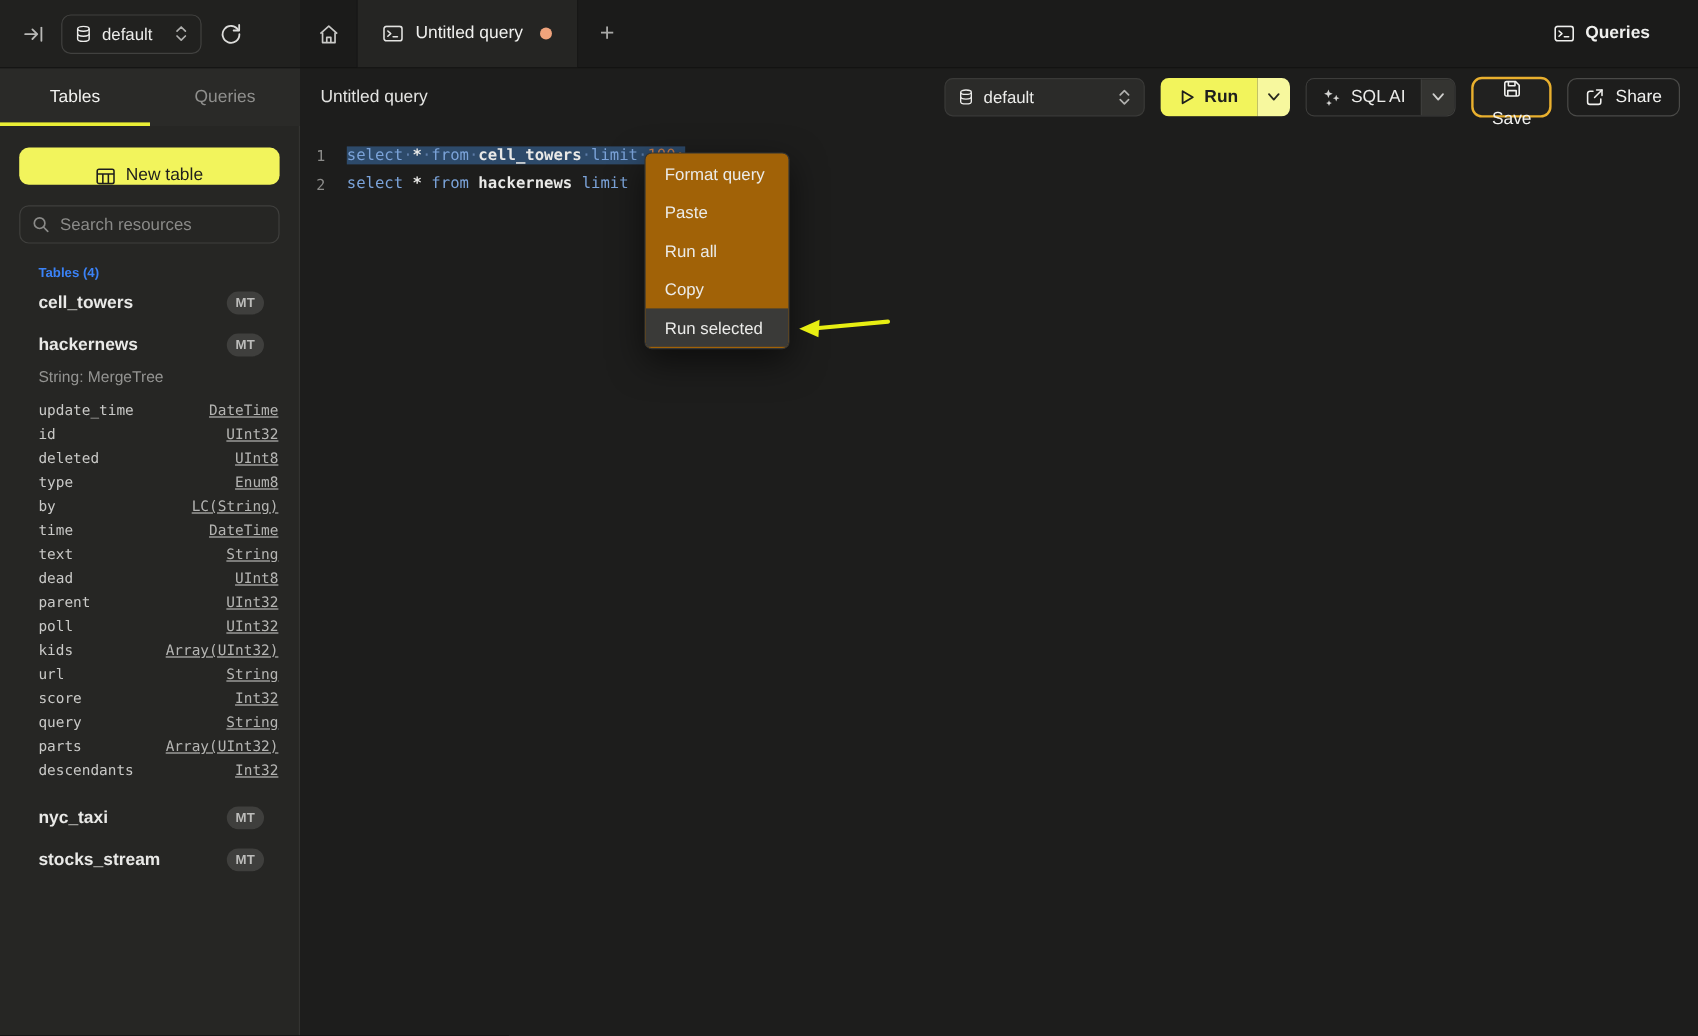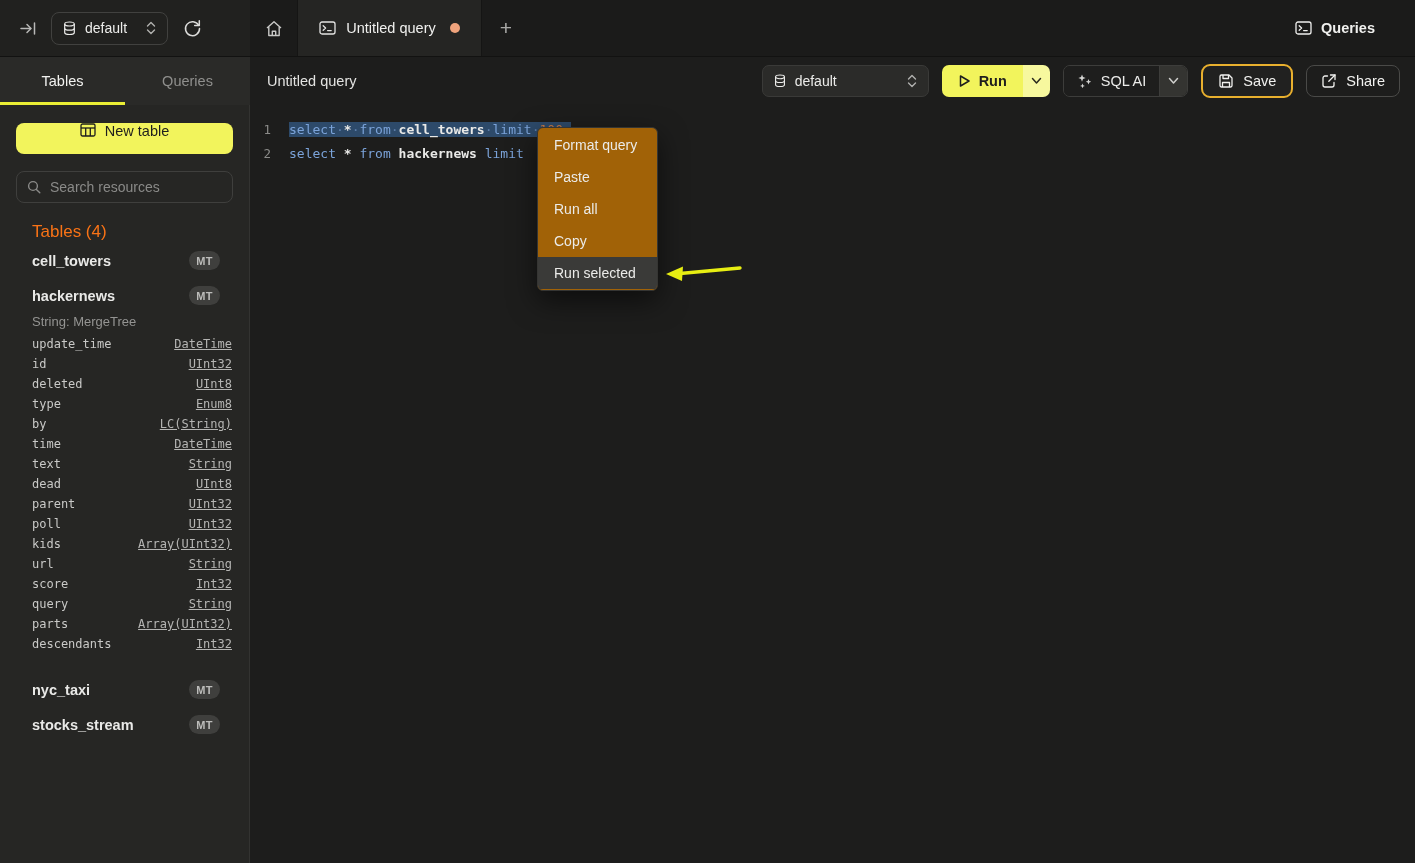--- a/index.html
+++ b/index.html
@@ -42,44 +42,44 @@
   .tb-db .grow { flex:1; }
   .run-split { display:flex; height:32px; border-radius:7px; overflow:hidden; cursor:pointer; }
   .run-main { display:flex; align-items:center; gap:8px; padding:0 16px; background:#f2f45c;
               color:#1e1e1d; font-size:14.5px; font-weight:600; }
   .run-caret { width:27px; background:#f7f89e; display:flex; align-items:center; justify-content:center; color:#2a2a1e; }
   .sqlai-split { display:flex; height:32px; border:1px solid #3d3d3b; border-radius:7px; overflow:hidden; cursor:pointer; }
   .sqlai-main { display:flex; align-items:center; gap:9px; padding:0 13px; background:#1e1e1d; color:#ececea; font-size:14.5px; }
   .sqlai-caret { width:28px; background:#343431; display:flex; align-items:center; justify-content:center;
                  color:#cfcfcd; border-left:1px solid #3d3d3b; }
   .save-btn { display:flex; align-items:center; gap:9px; height:34px; padding:0 15px; border:2px solid #e9b02e;
-              border-radius:9px; color:#f1f1ef; font-size:14.5px; background:#212120; cursor:pointer; }
+              border-radius:9px; color:#f1f1ef; font-size:14.5px; background:#212120; cursor:pointer;flex-direction:column; }
   .share-btn { display:flex; align-items:center; gap:9px; height:32px; padding:0 14px; border:1px solid #4a4a48;
                border-radius:8px; color:#f1f1ef; font-size:14.5px; background:#1d1d1c; cursor:pointer; }
 
   
   .sidebar { position:absolute; top:105px; left:0; width:250px; height:758px; background:#262624;
              border-right:1px solid #333331; padding-top:18px; overflow:hidden; }
   .newtable-btn { margin:0 16px; width:217px; height:31px; background:#f2f45c; border:none; border-radius:8px;
-                  display:flex; align-items:flex-start; justify-content:center; gap:9px; color:#1e1e1d;
+                  display:flex; align-items:flex-end; justify-content:center; gap:9px; color:#1e1e1d;
                   font-size:14.5px; font-family:inherit; cursor:pointer; }
   .search-box { margin:17px 16px 0; width:217px; height:32px; border:1px solid #3f3f3d; border-radius:8px;
                 display:flex; align-items:center; padding:0 10px; gap:9px; color:#8a8a88; }
   .search-box input { background:transparent; border:none; outline:none; color:#d5d5d3; font-size:14px;
                       font-family:inherit; width:100%; }
   .search-box input::placeholder { color:#8a8a88; }
-  .section-label { margin:19px 0 0 32px; color:#f97316; font-size:17px; font-weight:400; }
+  .section-label { margin:19px 0 0 32px; color:#3b82f6; font-size:11px; font-weight:700; }
   .tbl-row { height:33px; display:flex; align-items:center; padding:0 29px 0 32px; cursor:pointer; margin-top:2px; }
   .tbl-name { flex:1; color:#e9e9e7; font-size:14.5px; font-weight:600; }
   .mt-badge { min-width:31px; height:19px; border-radius:10px; background:#3f3f3d; color:#bcbcba;
               font-size:11px; font-weight:600; display:flex; align-items:center; justify-content:center;
               letter-spacing:.3px; }
   .engine-line { margin:2px 0 6px 32px; color:#949492; font-size:13px; }
   .cols { padding:2px 0 8px; }
-  .col-row { height:20px; display:flex; align-items:flex-start; padding:0 17px 0 32px;
+  .col-row { height:20px; display:flex; align-items:flex-end; padding:0 17px 0 32px;
              font-family:"DejaVu Sans Mono", monospace; font-size:12px; }
   .col-name { flex:1; color:#c9c9c7; }
   .col-type { color:#b5b5b3;text-decoration:underline; }
   .gap-after-cols { height:6px; }
 
   
   .editor-code { position:absolute; top:105px; left:250px; width:1165px; height:758px; background:#1d1d1c; padding-top:13px; }
   .code-line { display:flex; height:24px; line-height:24px; font-family:"DejaVu Sans Mono", monospace; font-size:13px; }
   .gutter { width:21px; text-align:right; color:#8b8b89; font-size:12.5px; flex:none; }
   .code-text { margin-left:18px; white-space:pre; }

